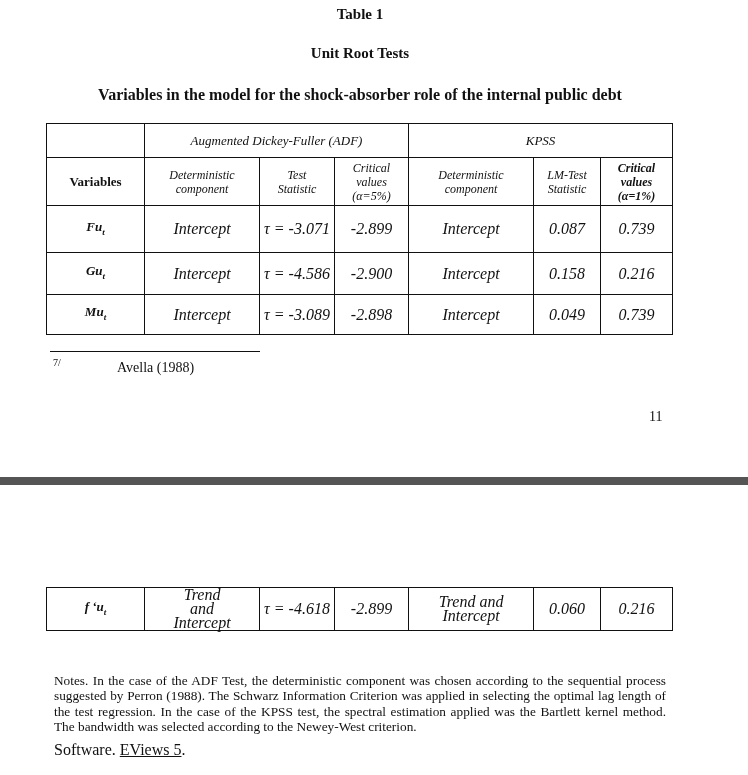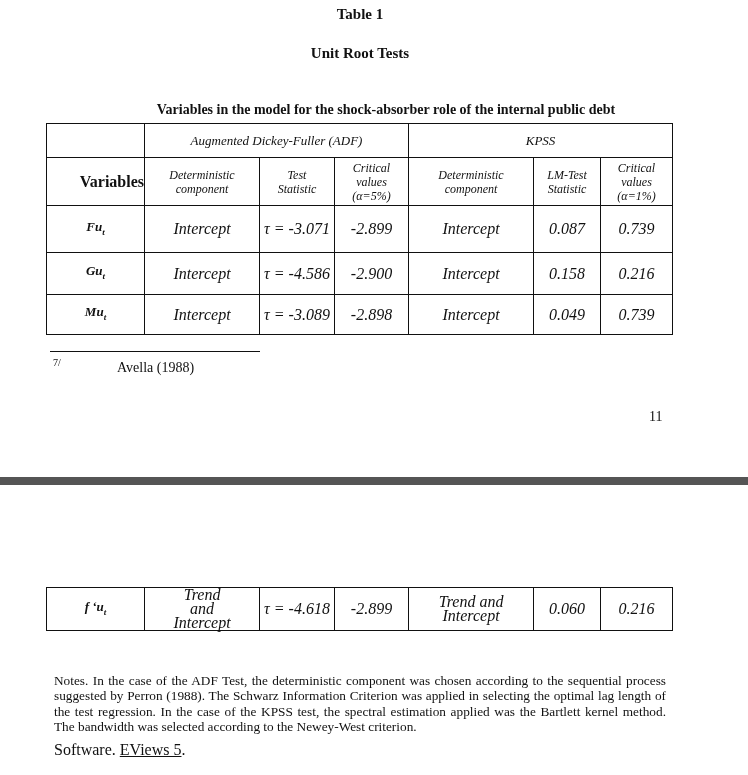--- a/index.html
+++ b/index.html
@@ -1,25 +1,25 @@
 <!DOCTYPE html>
 <html><head>
   <meta charset="utf-8">
   <style>
     html, body { margin:0; padding:0; background:#ffffff; }
     body { width:748px; height:775px; position:relative; overflow:hidden; font-family:"Liberation Serif","DejaVu Serif",serif; color:#111; }
     .abs { position:absolute; }
     .title { left:0; width:720px; text-align:center; font-weight:bold; }
     #t1 { top:6px; font-size:15px; }
     #t2 { top:45px; font-size:15px; }
-    #t3 { top:102px; font-size:14px; left:0; width:720px;padding-left:26px; }
+    #t3 { top:86px; font-size:16px; left:0; width:720px; }
     table { border-collapse:collapse; position:absolute; table-layout:fixed; }
     td { border:1.5px solid #111; text-align:center; vertical-align:middle; padding:0; font-style:italic; font-size:16px; line-height:14px; }
     td.var { font-style:italic; font-weight:bold; font-size:13px; }
-    td.varhead { font-style:normal; font-weight:bold; font-size:16px;text-align:right; }
+    td.varhead { font-style:normal; font-weight:bold; font-size:13px; }
     td.grp { font-size:13px; line-height:14px; }
     td.sub { font-size:12px;margin-left:43px; }
     sub { font-size:9px; font-style:italic; }
     #footline { left:50px; top:351px; width:210px; border-top:1px solid #111; height:0; }
     #fnmark { left:53px; top:357px; font-size:10px; }
     #fntext { left:104px; top:360px; font-size:14px;margin-left:13px; }
     #pagenum { left:649px; top:409px; font-size:14px; }
     #sep { left:0; top:477px; width:748px; height:8px; background:#555555; }
     #notes { left:54px; top:673px; width:612px; font-size:13.3px; line-height:15.3px; text-align:justify; }
     #software { left:54px; top:741px; font-size:16px; }
@@ -48,21 +48,21 @@
     <td colspan="3" class="grp" style="padding:0 24px;">Augmented Dickey-Fuller (ADF)</td>
     <td colspan="3" class="grp">KPSS</td>
   </tr>
   <tr style="height:48px">
     <td class="varhead">Variables</td>
     <td class="sub" style="padding:0 18px;">Deterministic component</td>
     <td class="sub" style="padding:0 14px;">Test Statistic</td>
     <td class="sub" style="padding:0 10px;">Critical values (α=5%)</td>
     <td class="sub" style="padding:0 20px;">Deterministic component</td>
     <td class="sub" style="padding:0 8px;">LM-Test Statistic</td>
-    <td class="sub" style="padding:0 4px;">Critical values (α=1%)</td>
+    <td class="sub" style="padding:0 4px;font-weight:bold;">Critical values (α=1%)</td>
   </tr>
   <tr style="height:47px">
     <td class="var"><span>Fu</span><sub>t</sub></td>
     <td>Intercept</td>
     <td>τ = -3.071</td>
     <td>-2.899</td>
     <td>Intercept</td>
     <td>0.087</td>
     <td>0.739</td>
   </tr>

